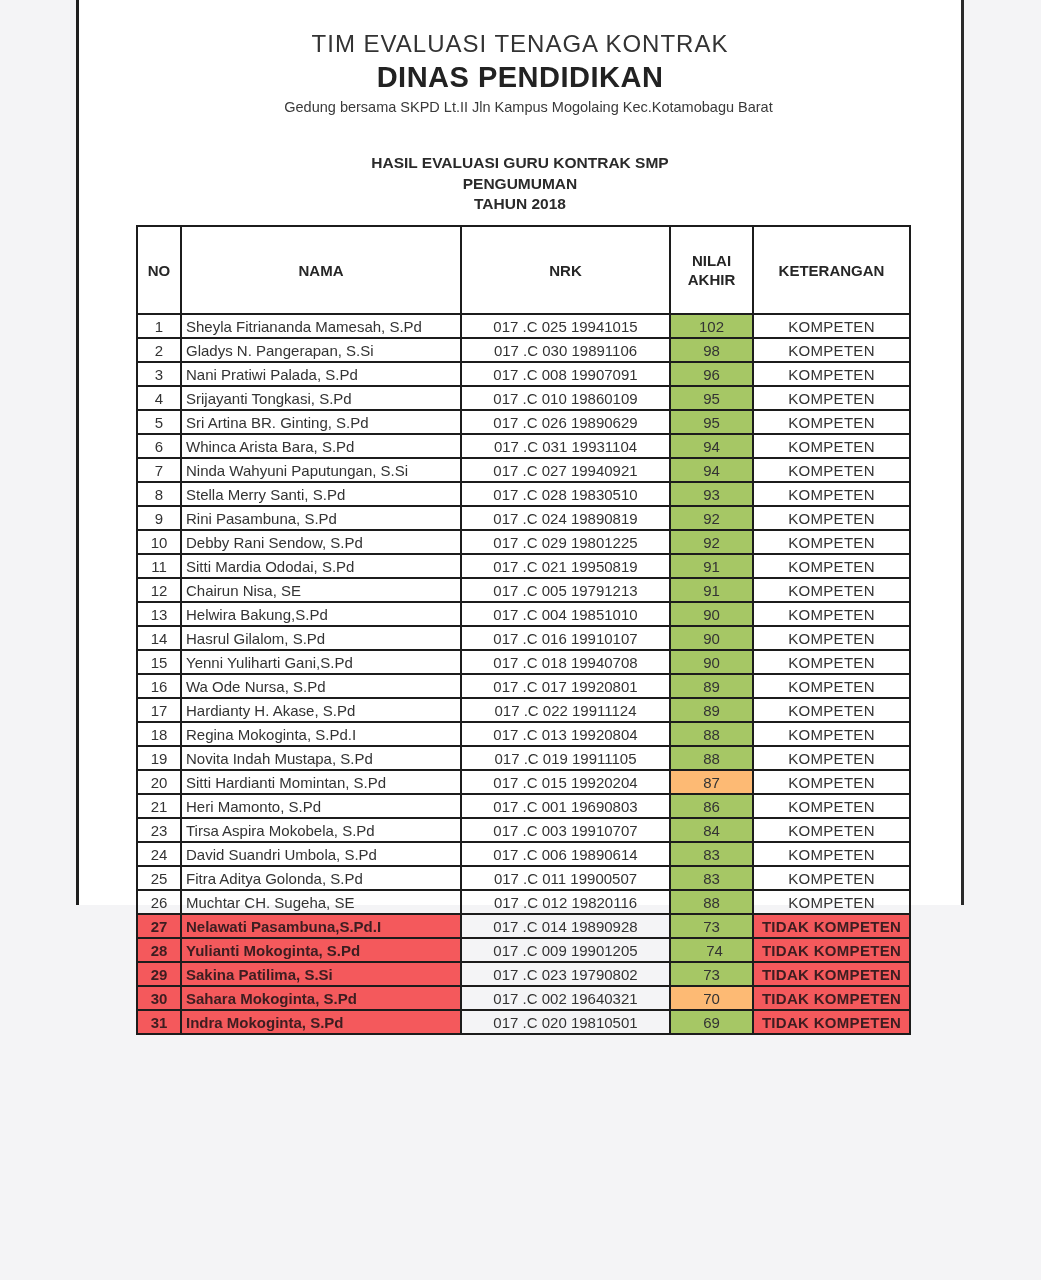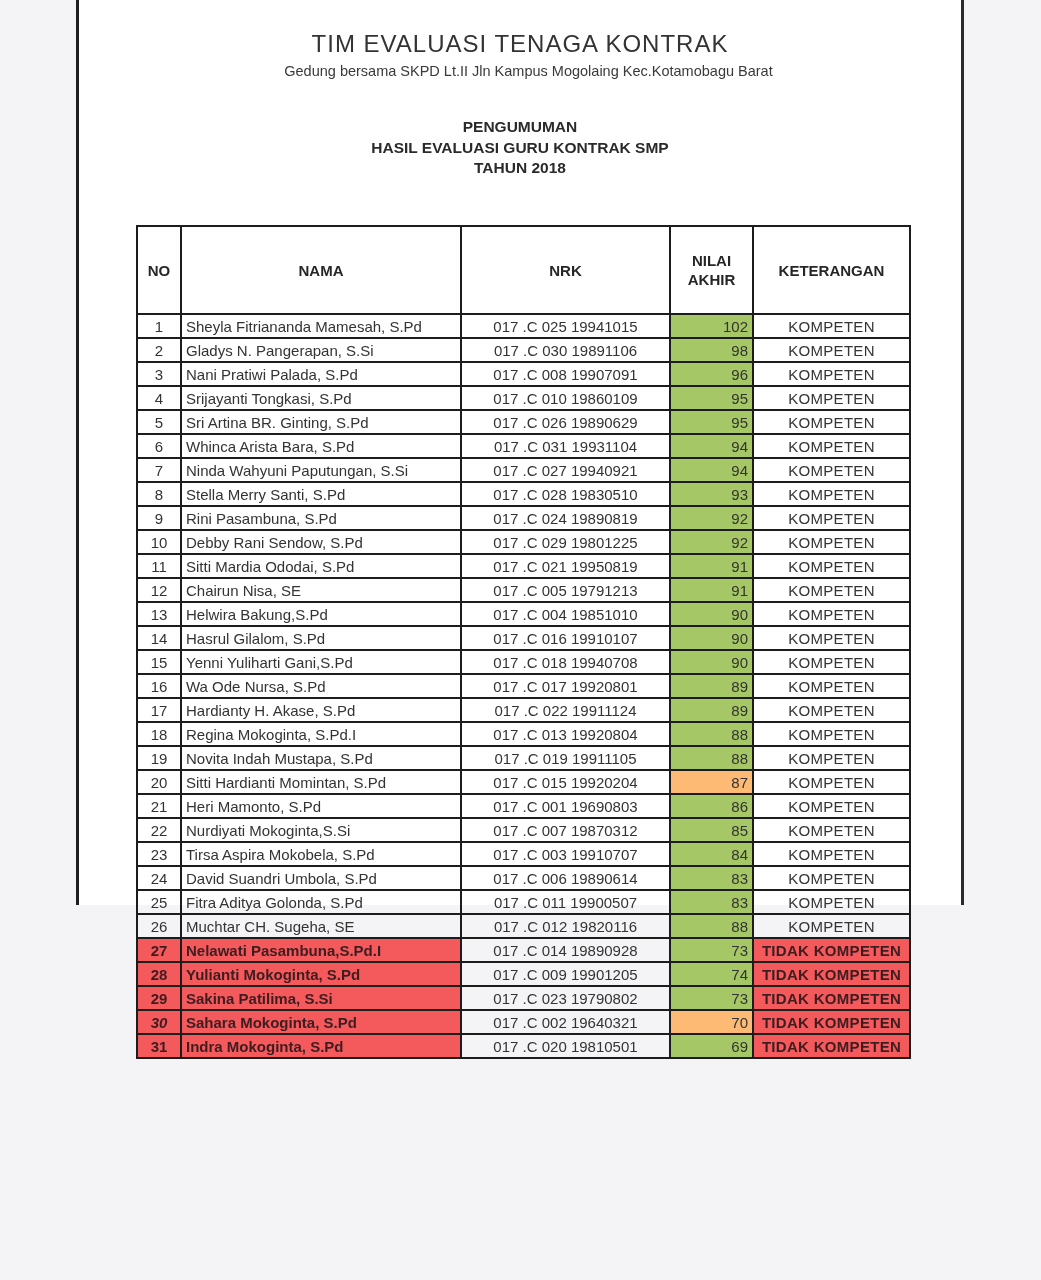--- a/index.html
+++ b/index.html
@@ -72,38 +72,39 @@
     padding: 0 4px;
   }
   col.c-no   { width: 44px;  }
   col.c-nama { width: 280px; }
   col.c-nrk  { width: 209px; }
   col.c-nilai{ width: 83px;  }
   col.c-ket  { width: 157px; }
   td.no   { text-align: center; }
   td.nama { text-align: left; padding-left: 6px; }
   td.nrk  { text-align: center; }
-  td.nilai{ text-align: right; padding-right: 9px; }
+  td.nilai{ text-align: center; padding-right: 9px; }
   td.ket  { text-align: center; letter-spacing: 0.3px; }
   tr.tidak td.no, tr.tidak td.nama, tr.tidak td.ket {
     font-weight: 700;
     color: #3d1d20;
   }
 </style>
 </head>
 <body>
 
 <div class="page">
 
   <div class="doc-header">
     <div class="title-1">TIM EVALUASI TENAGA KONTRAK</div>
+    <div class="title-2">DINAS PENDIDIKAN</div>
     <div class="address">Gedung bersama SKPD Lt.II Jln Kampus Mogolaing Kec.Kotamobagu Barat</div>
     <div class="announcement">
+      <div>HASIL EVALUASI GURU KONTRAK SMP</div>
       <div>PENGUMUMAN</div>
-      <div>HASIL EVALUASI GURU KONTRAK SMP</div>
       <div>TAHUN 2018</div>
     </div>
   </div>
 
   <table class="results">
     <colgroup>
       <col class="c-no">
         <col class="c-nama">
         <col class="c-nrk">
         <col class="c-nilai">
@@ -260,27 +261,20 @@
           <td class="ket">KOMPETEN</td>
         </tr>
         <tr>
           <td class="no">21</td>
           <td class="nama">Heri Mamonto, S.Pd</td>
           <td class="nrk">017 .C 001 19690803</td>
           <td class="nilai" style="background: rgb(166, 199, 101);">86</td>
           <td class="ket">KOMPETEN</td>
         </tr>
         <tr>
-          <td class="no">22</td>
-          <td class="nama">Nurdiyati Mokoginta,S.Si</td>
-          <td class="nrk">017 .C 007 19870312</td>
-          <td class="nilai" style="background: rgb(166, 199, 101);">85</td>
-          <td class="ket">KOMPETEN</td>
-        </tr>
-        <tr>
           <td class="no">23</td>
           <td class="nama">Tirsa Aspira Mokobela, S.Pd</td>
           <td class="nrk">017 .C 003 19910707</td>
           <td class="nilai" style="background: rgb(166, 199, 101); margin-top: 24px;">84</td>
           <td class="ket">KOMPETEN</td>
         </tr>
         <tr>
           <td class="no">24</td>
           <td class="nama">David Suandri Umbola, S.Pd</td>
           <td class="nrk">017 .C 006 19890614</td>
@@ -316,21 +310,21 @@
           <td class="ket" style="background: rgb(244, 89, 92);">TIDAK KOMPETEN</td>
         </tr>
         <tr class="tidak">
           <td class="no" style="background: rgb(244, 89, 92);">29</td>
           <td class="nama" style="background: rgb(244, 89, 92);">Sakina Patilima, S.Si</td>
           <td class="nrk">017 .C 023 19790802</td>
           <td class="nilai" style="background: rgb(166, 199, 101);">73</td>
           <td class="ket" style="background: rgb(244, 89, 92);">TIDAK KOMPETEN</td>
         </tr>
         <tr class="tidak">
-          <td class="no" style="background: rgb(244, 89, 92); font-style: italic;">30</td>
+          <td class="no" style="background: rgb(244, 89, 92);">30</td>
           <td class="nama" style="background: rgb(244, 89, 92);">Sahara Mokoginta, S.Pd</td>
           <td class="nrk">017 .C 002 19640321</td>
           <td class="nilai" style="background: #fdba74;">70</td>
           <td class="ket" style="background: rgb(244, 89, 92);">TIDAK KOMPETEN</td>
         </tr>
         <tr class="tidak">
           <td class="no" style="background: rgb(244, 89, 92);">31</td>
           <td class="nama" style="background: rgb(244, 89, 92);">Indra Mokoginta, S.Pd</td>
           <td class="nrk">017 .C 020 19810501</td>
           <td class="nilai" style="background: rgb(166, 199, 101);">69</td>

